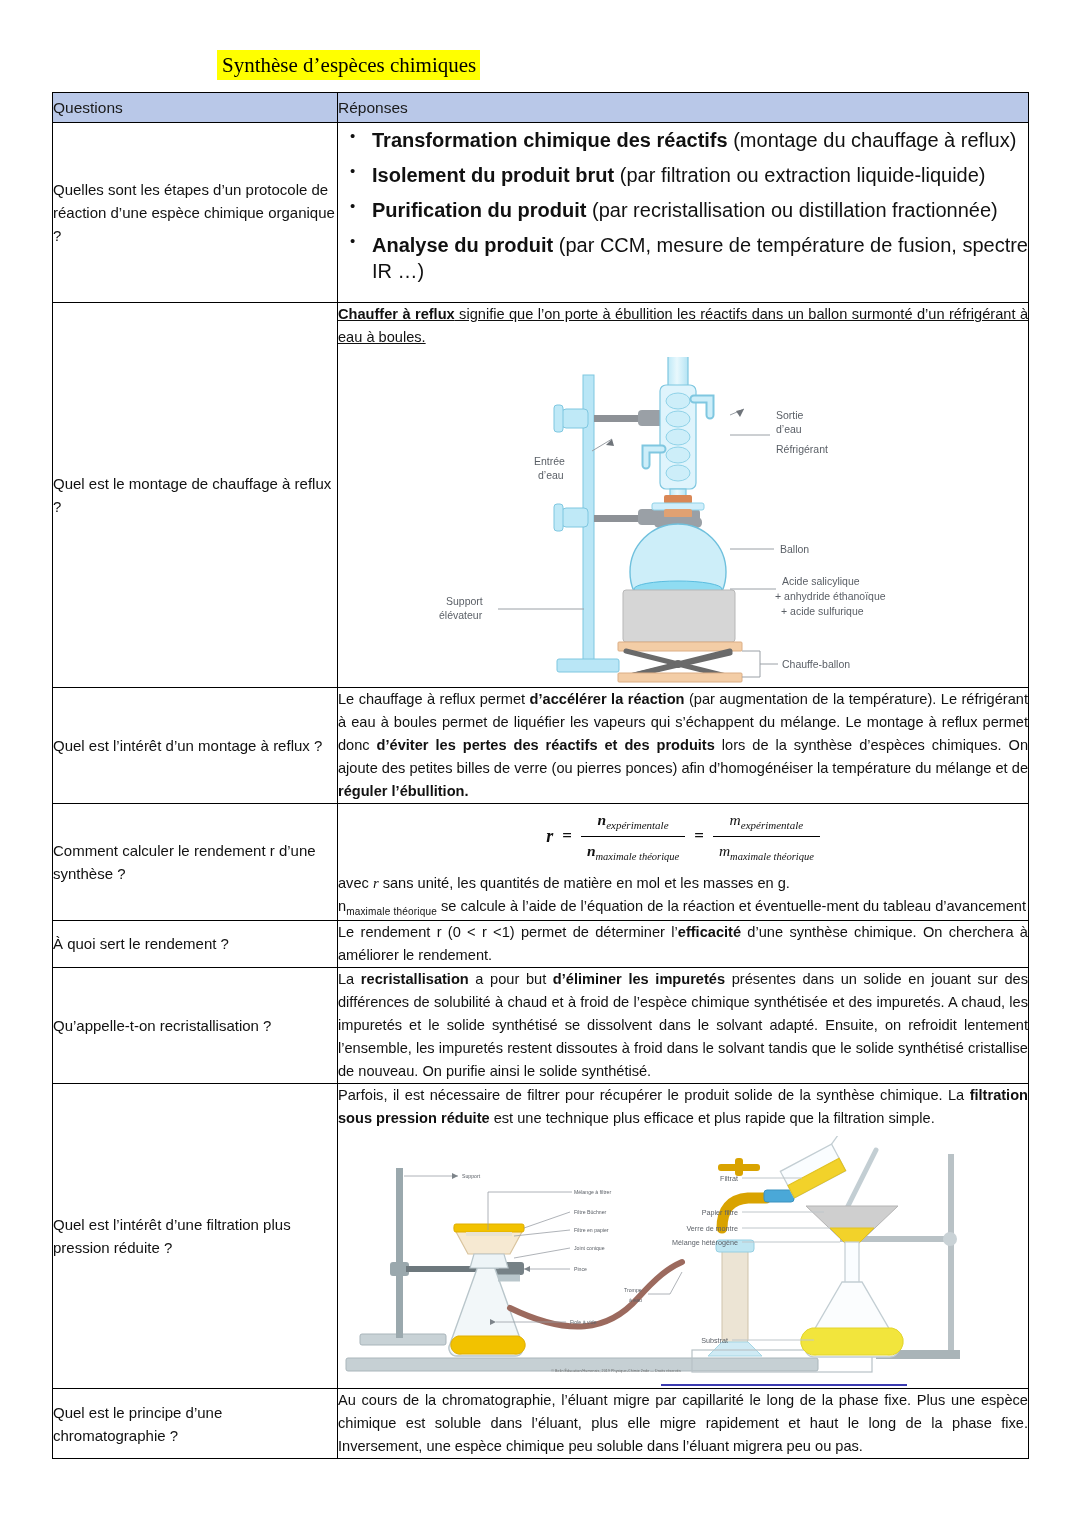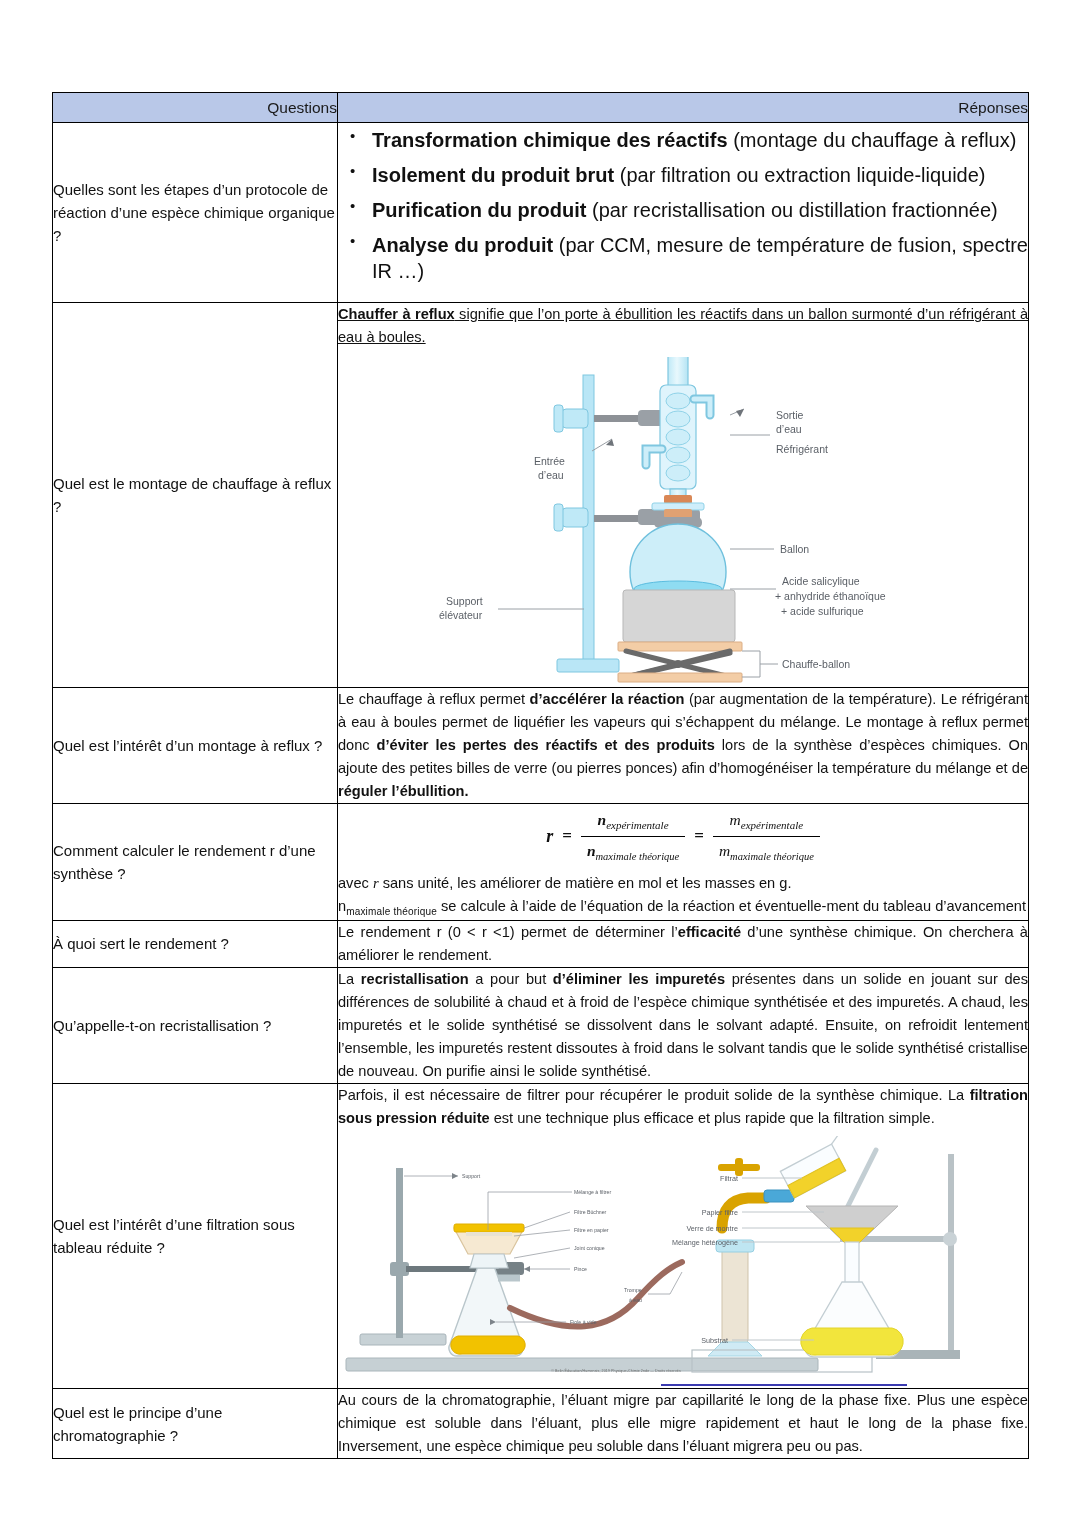--- a/index.html
+++ b/index.html
@@ -55,21 +55,21 @@
     vertical-align: middle;
     padding: 0;
   }
   .col-q { width: 285px; }
   .col-a { width: 691px; }
   th.hdr {
     background: #b9c8e8;
     font-weight: normal;
     font-size: 15.5px;
     color: #1a1a1a;
-    text-align: right;
+    text-align: left;
     height: 30px;
     padding: 4px 0;
   }
   .qcell {
     padding: 10px 12px 10px 14px;
     font-size: 15px;
     line-height: 1.55;
     color: #111;
   }
   .acell {
@@ -171,20 +171,21 @@
     line-height: 1.5;
     letter-spacing: .1px;
   }
 </style>
 </head>
 <body>
 
 <div class="page">
 
   <div class="titlebar">
+    <span class="doc-title">Synthèse d’espèces chimiques</span>
     <span class="chap">Chap. 9</span>
   </div>
 
   <table class="qa">
     <colgroup>
         <col class="col-q">
         <col class="col-a">
       </colgroup>
     <thead>
       <tr>
@@ -324,21 +325,21 @@
                 <span class="num"><span class="big">n</span><sub>expérimentale</sub></span>
                 <span class="den"><span class="big">n</span><sub>maximale théorique</sub></span>
               </span>
               <span class="eq">=</span>
               <span class="frac">
                 <span class="num"><span class="big thin">m</span><sub>expérimentale</sub></span>
                 <span class="den"><span class="big thin">m</span><sub>maximale théorique</sub></span>
               </span>
             </span>
           </div>
-          <p class="para"><span>avec </span><span class="mathvar">r</span><span> sans unité, les améliorer de matière en mol et les masses en g.</span></p>
+          <p class="para"><span>avec </span><span class="mathvar">r</span><span> sans unité, les quantités de matière en mol et les masses en g.</span></p>
           <p class="para nsub"><span>n</span><sub>maximale théorique</sub><span> se calcule à l’aide de l’équation de la réaction et éventuelle-ment du tableau d’avancement</span></p>
         </td>
       </tr>
 
       <tr>
         <td class="qcell">À quoi sert le rendement ?</td>
         <td class="acell">
           <p class="para">
             <span>Le rendement r (0 &lt; r &lt;1) permet de déterminer l’</span><b>efficacité</b><span> d’une synthèse chimique. On cherchera à améliorer le rendement.</span>
           </p>
@@ -348,21 +349,21 @@
       <tr>
         <td class="qcell">Qu’appelle-t-on recristallisation ?</td>
         <td class="acell">
           <p class="para">
             <span> La </span><b>recristallisation</b><span> a pour but </span><b>d’éliminer les impuretés</b><span> présentes dans un solide en jouant sur des différences de solubilité à chaud et à froid de l’espèce chimique synthétisée et des impuretés. A chaud, les impuretés et le solide synthétisé se dissolvent dans le solvant adapté. Ensuite, on refroidit lentement l’ensemble, les impuretés restent dissoutes à froid dans le solvant tandis que le solide synthétisé cristallise de nouveau. On purifie ainsi le solide synthétisé.</span>
           </p>
         </td>
       </tr>
 
       <tr>
-        <td class="qcell">Quel est l’intérêt d’une filtration sous tableau réduite ?</td>
+        <td class="qcell">Quel est l’intérêt d’une filtration plus pression réduite ?</td>
         <td class="acell">
           <p class="para">
             <span>Parfois, il est nécessaire de filtrer pour récupérer le produit solide de la synthèse chimique. La </span><b>filtration sous pression réduite</b><span> est une technique plus efficace et plus rapide que la filtration simple.</span>
           </p>
 
           <div class="fig-filtration">
             <svg viewBox="0 0 672 252" width="672" height="252" xmlns="http://www.w3.org/2000/svg">
 
               <rect x="8" y="222" width="472" height="13" rx="2" fill="#c6d0d4" stroke="#aab6bb" stroke-width="1"></rect>
 

